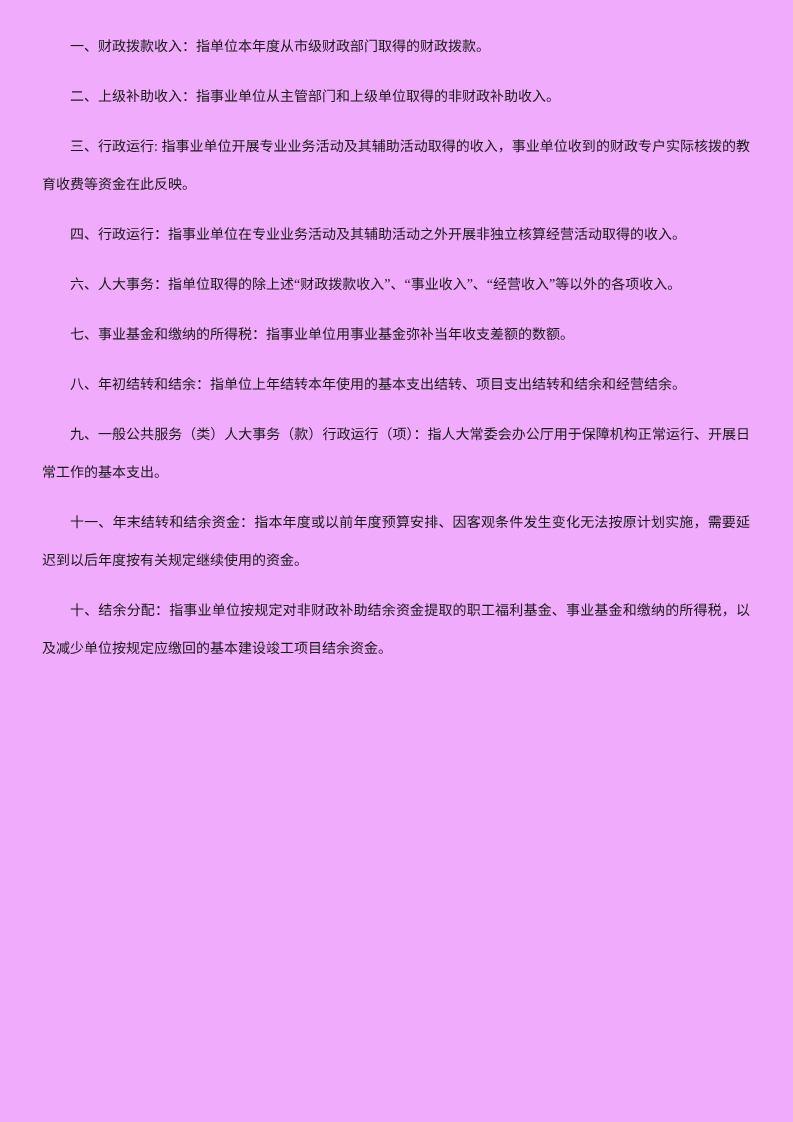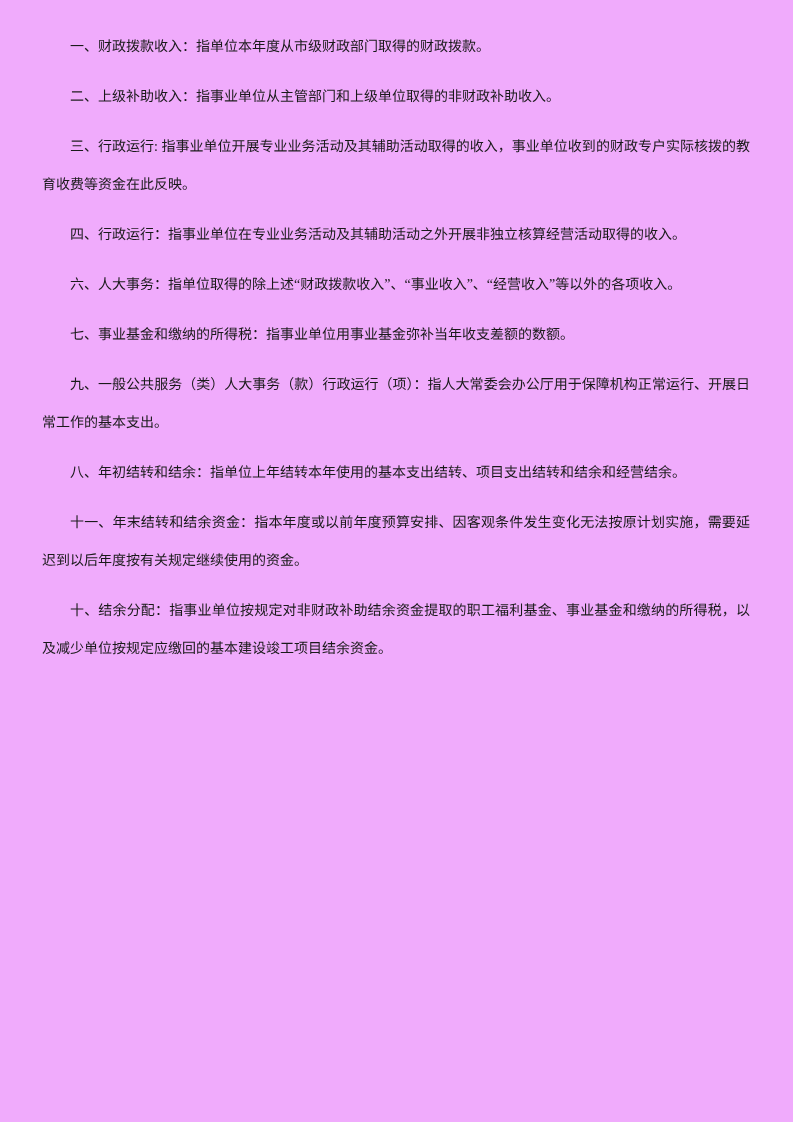--- a/index.html
+++ b/index.html
@@ -42,21 +42,21 @@
 
   <p class="def-para"><span>三、</span><span>行政运行: </span><span>指事业单位开展专业业务活动及其辅助活动取得的收入，事业单位收到的财政专户实际核拨的教育收费等资金在此反映。</span></p>
 
   <p class="def-para"><span>四、</span><span>行政运行：</span><span>指事业单位在专业业务活动及其辅助活动之外开展非独立核算经营活动取得的收入。</span></p>
 
 
   <p class="def-para"><span>六、</span><span>人大事务：</span><span>指单位取得的除上述“财政拨款收入”、“事业收入”、“经营收入”等以外的各项收入。</span></p>
 
   <p class="def-para"><span>七、</span><span>事业基金和缴纳的所得税：</span><span>指事业单位用事业基金弥补当年收支差额的数额。</span></p>
 
+  <p class="def-para"><span>八、</span><span>年初结转和结余：</span><span>指单位上年结转本年使用的基本支出结转、项目支出结转和结余和经营结余。</span></p>
+
   <p class="def-para"><span>九、</span><span>一般公共服务（类）人大事务（款）行政运行（项）：</span><span>指人大常委会办公厅用于保障机构正常运行、开展日常工作的基本支出。</span></p>
-
-  <p class="def-para"><span>八、</span><span>年初结转和结余：</span><span>指单位上年结转本年使用的基本支出结转、项目支出结转和结余和经营结余。</span></p>
 
   <p class="def-para"><span>十一、</span><span>年末结转和结余资金：</span><span>指本年度或以前年度预算安排、因客观条件发生变化无法按原计划实施，需要延迟到以后年度按有关规定继续使用的资金。</span></p>
 
   <p class="def-para"><span>十、</span><span>结余分配：</span><span>指事业单位按规定对非财政补助结余资金提取的职工福利基金、事业基金和缴纳的所得税，以及减少单位按规定应缴回的基本建设竣工项目结余资金。</span></p>
 
 </main>
 
 </body></html>

